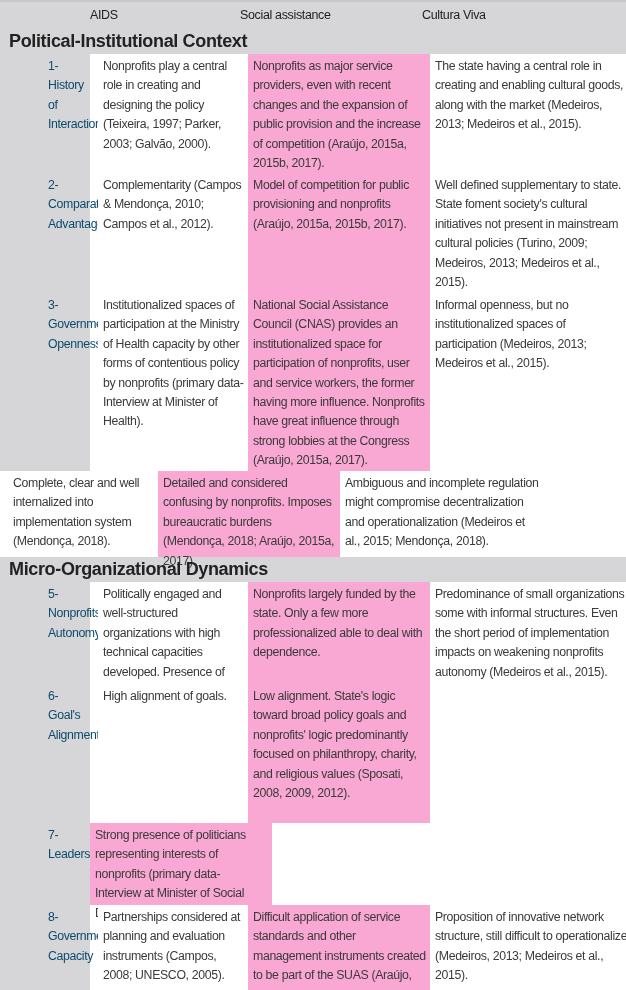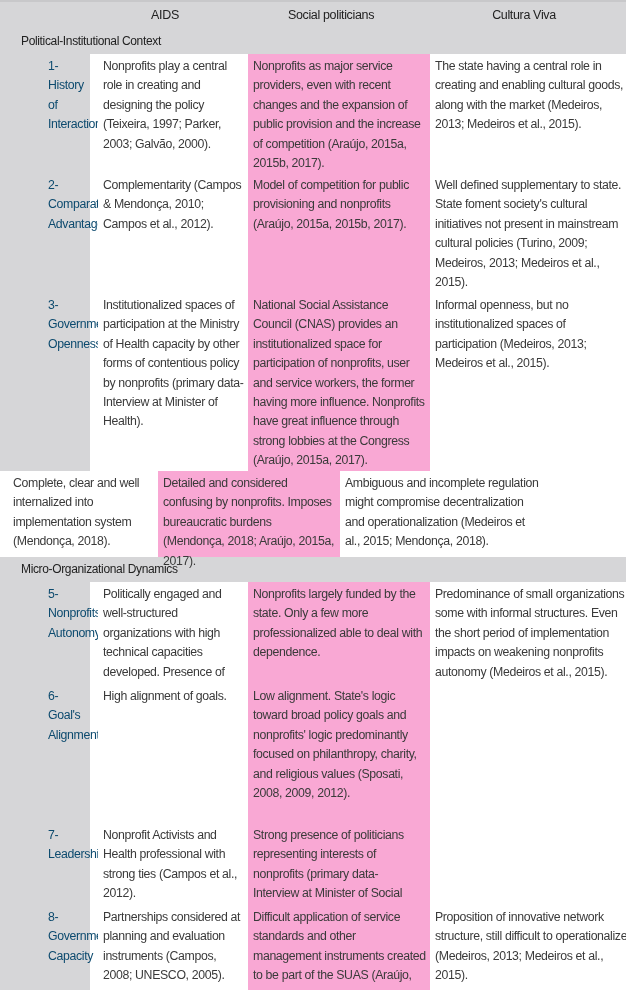--- a/index.html
+++ b/index.html
@@ -7,42 +7,42 @@
   .tbl {
     width: 626px;
     font-family: "Liberation Sans", sans-serif;
     font-size: 12.3px;
     line-height: 19.4px;
     color: #3a3a3a;
     letter-spacing: -0.35px;
   }
   .row { display: flex; width: 626px; }
   .hdr { background: #d6d6d8; height: 27px; align-items: center; border-top: 2px solid #c8c8ca; }
-  .hdr .c { text-align: center; font-weight: normal; color: #222; font-size: 12.5px; }
+  .hdr .c { text-align: left; font-weight: normal; color: #222; font-size: 12.5px; }
   .c0 { width: 90px; flex: 0 0 90px; }
   .c1 { width: 150px; flex: 0 0 150px; }
   .c2 { width: 182px; flex: 0 0 182px; }
   .c3 { width: 204px; flex: 0 0 204px; }
   .section { background: #d6d6d8; height: 25px; align-items: center; }
-  .section .lbl { padding-left: 21px; font-weight: normal; color: #222; font-size: 12px; }
+  .section .lbl { padding-left: 9px; font-weight: bold; color: #222; font-size: 18px; }
   .data .c { box-sizing: border-box; padding: 3px 4px 4px 5px; }
   .data .c0 { background: #d6d6d8; font-weight: normal; color: #0c4a6e; padding-left: 48px; }
   .data .c1 { background: #ffffff; margin-left: 8px; }
   .data .c2 { background: #f9a8d4; }
   .data .c3 { background: #ffffff; }
 </style>
 </head>
 <body>
 
 <div class="tbl">
 
   <div class="row hdr">
     <div class="c c0"></div>
     <div class="c c1">AIDS</div>
-    <div class="c c2">Social politicians</div>
+    <div class="c c2">Social assistance</div>
     <div class="c c3">Cultura Viva</div>
   </div>
 
   <div class="row section">
     <div class="lbl">Political-Institutional Context</div>
   </div>
 
   <div class="row data" style="height:119px">
     <div class="c c0">1-History of Interaction</div>
     <div class="c c1">Nonprofits play a central role in creating and designing the policy (Teixeira, 1997; Parker, 2003; Galvão, 2000).</div>
@@ -82,21 +82,20 @@
   </div>
 
   <div class="row data" style="height:139px">
     <div class="c c0">6- Goal's Alignment</div>
     <div class="c c1">High alignment of goals.</div>
     <div class="c c2">Low alignment. State's logic toward broad policy goals and nonprofits' logic predominantly focused on philanthropy, charity, and religious values (Sposati, 2008, 2009, 2012).</div>
   </div>
 
   <div class="row data" style="height:82px">
     <div class="c c0">7- Leadership</div>
-    <div class="c c1">Nonprofit Activists and Health professional with strong ties (Campos et al., 2012).</div>
     <div class="c c2">Strong presence of politicians representing interests of nonprofits (primary data- Interview at Minister of Social Development).</div>
   </div>
 
   <div class="row data" style="height:85px; border-bottom:2px solid #c8c8ca">
     <div class="c c0">8- Government Capacity</div>
     <div class="c c1">Partnerships considered at planning and evaluation instruments (Campos, 2008; UNESCO, 2005).</div>
     <div class="c c2">Difficult application of service standards and other management instruments created to be part of the SUAS (Araújo, 2015a).</div>
     <div class="c c3">Proposition of innovative network structure, still difficult to operationalize (Medeiros, 2013; Medeiros et al., 2015).</div>
   </div>
 

